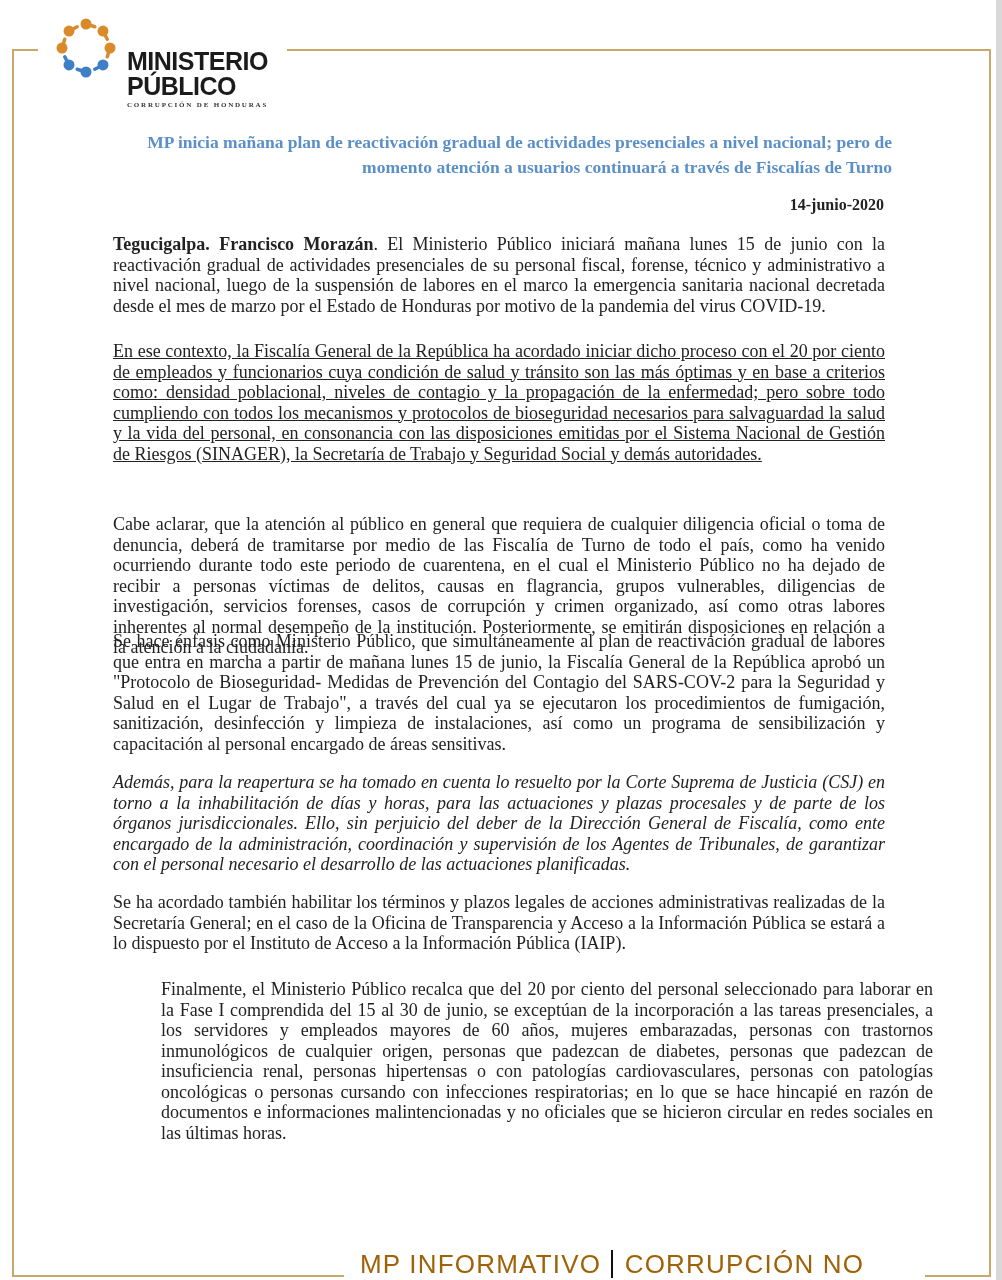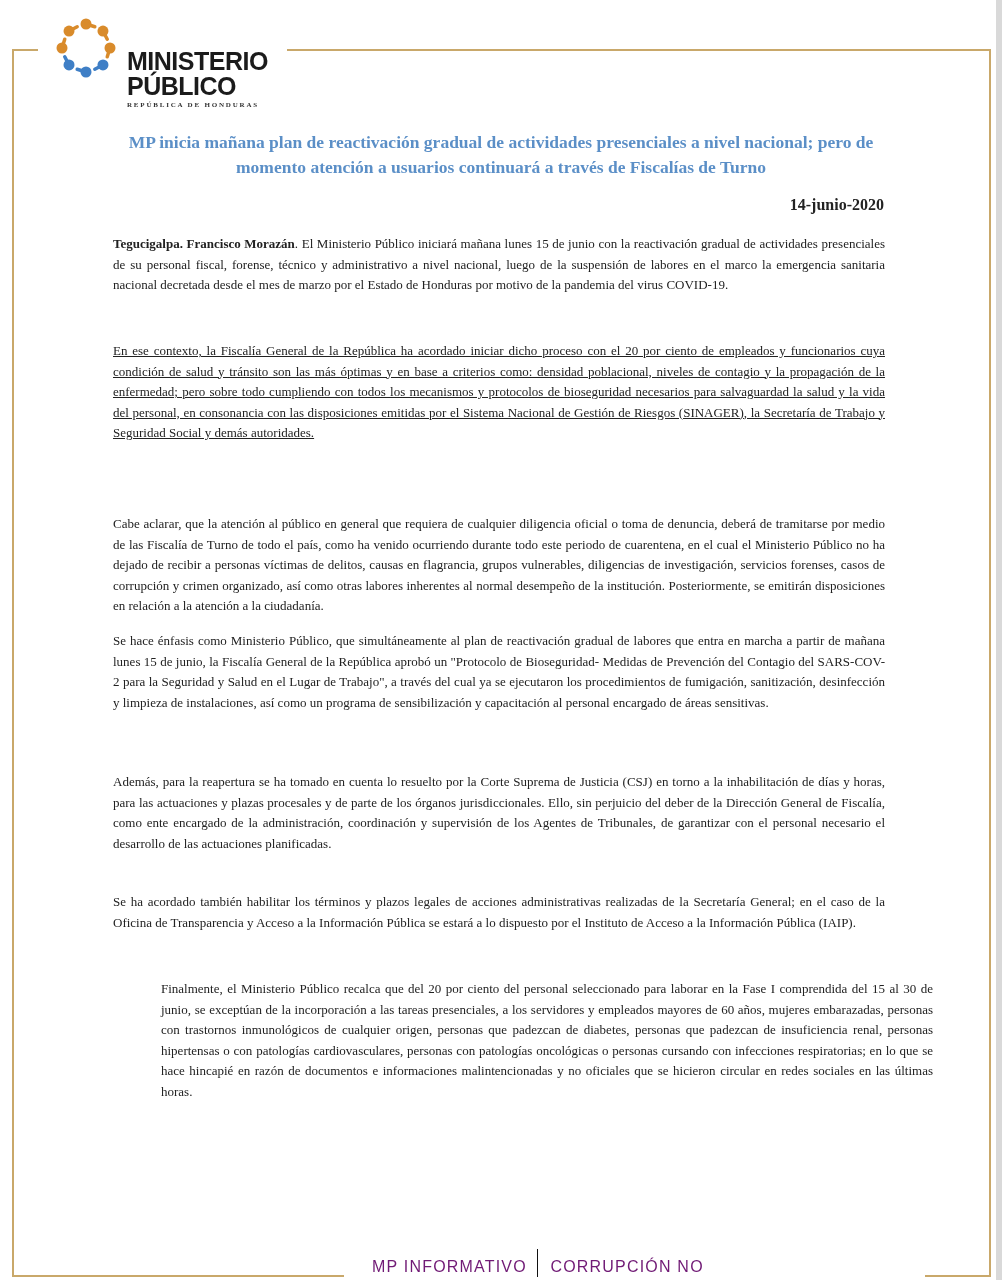--- a/index.html
+++ b/index.html
@@ -24,43 +24,43 @@
     font-weight: bold; color: #1b1b1b; letter-spacing: -0.5px;
   }
   .logo-line1 { font-size: 25px; line-height: 25px; display: block; margin-top: 33px; }
   .logo-line2 { font-size: 25px; line-height: 25px; display: block; }
   .logo-sub {
     display: block; font-family: "Liberation Serif", serif;
     font-size: 7px; letter-spacing: 1.8px; margin-top: 2px; color: #333;
   }
   .headline {
     position: absolute; left: 110px; top: 130px; width: 782px;
-    text-align: center; color: #5b8fc7; font-weight: bold;
+    text-align: right; color: #5b8fc7; font-weight: bold;
     font-size: 17.5px; line-height: 25px;
   }
   .date {
     position: absolute; right: 118px; top: 196px;
     font-size: 16px; font-weight: bold; color: #222;
   }
   .body-text {
     position: absolute; left: 113px; width: 772px;
-    font-size: 13px; line-height: 20.5px; text-align: justify; color: #222;
+    font-size: 18px; line-height: 20.5px; text-align: justify; color: #222;
   }
   .body-text b { font-weight: bold; }
   #p1 { top: 234px; }
   #p2 { top: 341px; text-decoration: underline; }
   #p3 { top: 514px; }
   #p4 { top: 631px; }
-  #p5 { top: 772px; }
+  #p5 { top: 772px; font-style: italic; }
   #p6 { top: 892px; }
   #p7 { top: 979px; margin-left: 48px; }
   .footer {
-    position: absolute; left: 372px; top: 1249px;
+    position: absolute; left: 360px; top: 1249px;
     font-family: "Liberation Sans", "DejaVu Sans", sans-serif;
-    font-size: 16px; letter-spacing: 1.2px; color: #701a75; white-space: nowrap;
+    font-size: 26px; letter-spacing: 1.2px; color: #a16207; white-space: nowrap;
   }
   .footer .sep {
     display: inline-block; width: 1.5px; height: 28px; background: #111;
     vertical-align: -5px; margin: 0 12px 0 10px;
   }
 </style>
 </head>
 <body>
 
 <div class="edge-shade"></div>
@@ -89,21 +89,21 @@
         <line x1="17.02943725152286" y1="50.97056274847714" x2="12.750770752240406" y2="42.80171894439707" stroke="#3f7fc6" stroke-width="3.5" stroke-linecap="round"></line>
         <circle cx="10" cy="34" r="5.5" fill="#d98b2b"></circle>
         <line x1="10" y1="34" x2="12.750770752240403" y2="25.198281055602937" stroke="#d98b2b" stroke-width="3.5" stroke-linecap="round"></line>
         <circle cx="17.029437251522857" cy="17.02943725152286" r="5.5" fill="#d98b2b"></circle>
         <line x1="17.029437251522857" y1="17.02943725152286" x2="25.198281055602923" y2="12.75077075224041" stroke="#d98b2b" stroke-width="3.5" stroke-linecap="round"></line>
       </g>
   </svg>
   <div class="logo-text">
     <span class="logo-line1">MINISTERIO</span>
     <span class="logo-line2">PÚBLICO</span>
-    <span class="logo-sub">REPÚBLICA DE HONDURAS</span>
+    <span class="logo-sub">CORRUPCIÓN DE HONDURAS</span>
   </div>
 </div>
 
 <div class="headline">MP inicia mañana plan de reactivación gradual de actividades presenciales a nivel nacional; pero de momento atención a usuarios continuará a través de Fiscalías de Turno</div>
 <div class="date">14-junio-2020</div>
 
 <div class="body-text" id="p1"><b>Tegucigalpa. Francisco Morazán</b><span>. El Ministerio Público iniciará mañana lunes 15 de junio con la reactivación gradual de actividades presenciales de su personal fiscal, forense, técnico y administrativo a nivel nacional, luego de la suspensión de labores en el marco la emergencia sanitaria nacional decretada desde el mes de marzo por el Estado de Honduras por motivo de la pandemia del virus COVID-19.</span></div>
 <div class="body-text" id="p2">En ese contexto, la Fiscalía General de la República ha acordado iniciar dicho proceso con el 20 por ciento de empleados y funcionarios cuya condición de salud y tránsito son las más óptimas y en base a criterios como: densidad poblacional, niveles de contagio y la propagación de la enfermedad; pero sobre todo cumpliendo con todos los mecanismos y protocolos de bioseguridad necesarios para salvaguardad la salud y la vida del personal, en consonancia con las disposiciones emitidas por el Sistema Nacional de Gestión de Riesgos (SINAGER), la Secretaría de Trabajo y Seguridad Social y demás autoridades.</div>
 <div class="body-text" id="p3">Cabe aclarar, que la atención al público en general que requiera de cualquier diligencia oficial o toma de denuncia, deberá de tramitarse por medio de las Fiscalía de Turno de todo el país, como ha venido ocurriendo durante todo este periodo de cuarentena, en el cual el Ministerio Público no ha dejado de recibir a personas víctimas de delitos, causas en flagrancia, grupos vulnerables, diligencias de investigación, servicios forenses, casos de corrupción y crimen organizado, así como otras labores inherentes al normal desempeño de la institución. Posteriormente, se emitirán disposiciones en relación a la atención a la ciudadanía.</div>
 <div class="body-text" id="p4">Se hace énfasis como Ministerio Público, que simultáneamente al plan de reactivación gradual de labores que entra en marcha a partir de mañana lunes 15 de junio, la Fiscalía General de la República aprobó un "Protocolo de Bioseguridad- Medidas de Prevención del Contagio del SARS-COV-2 para la Seguridad y Salud en el Lugar de Trabajo", a través del cual ya se ejecutaron los procedimientos de fumigación, sanitización, desinfección y limpieza de instalaciones, así como un programa de sensibilización y capacitación al personal encargado de áreas sensitivas.</div>

